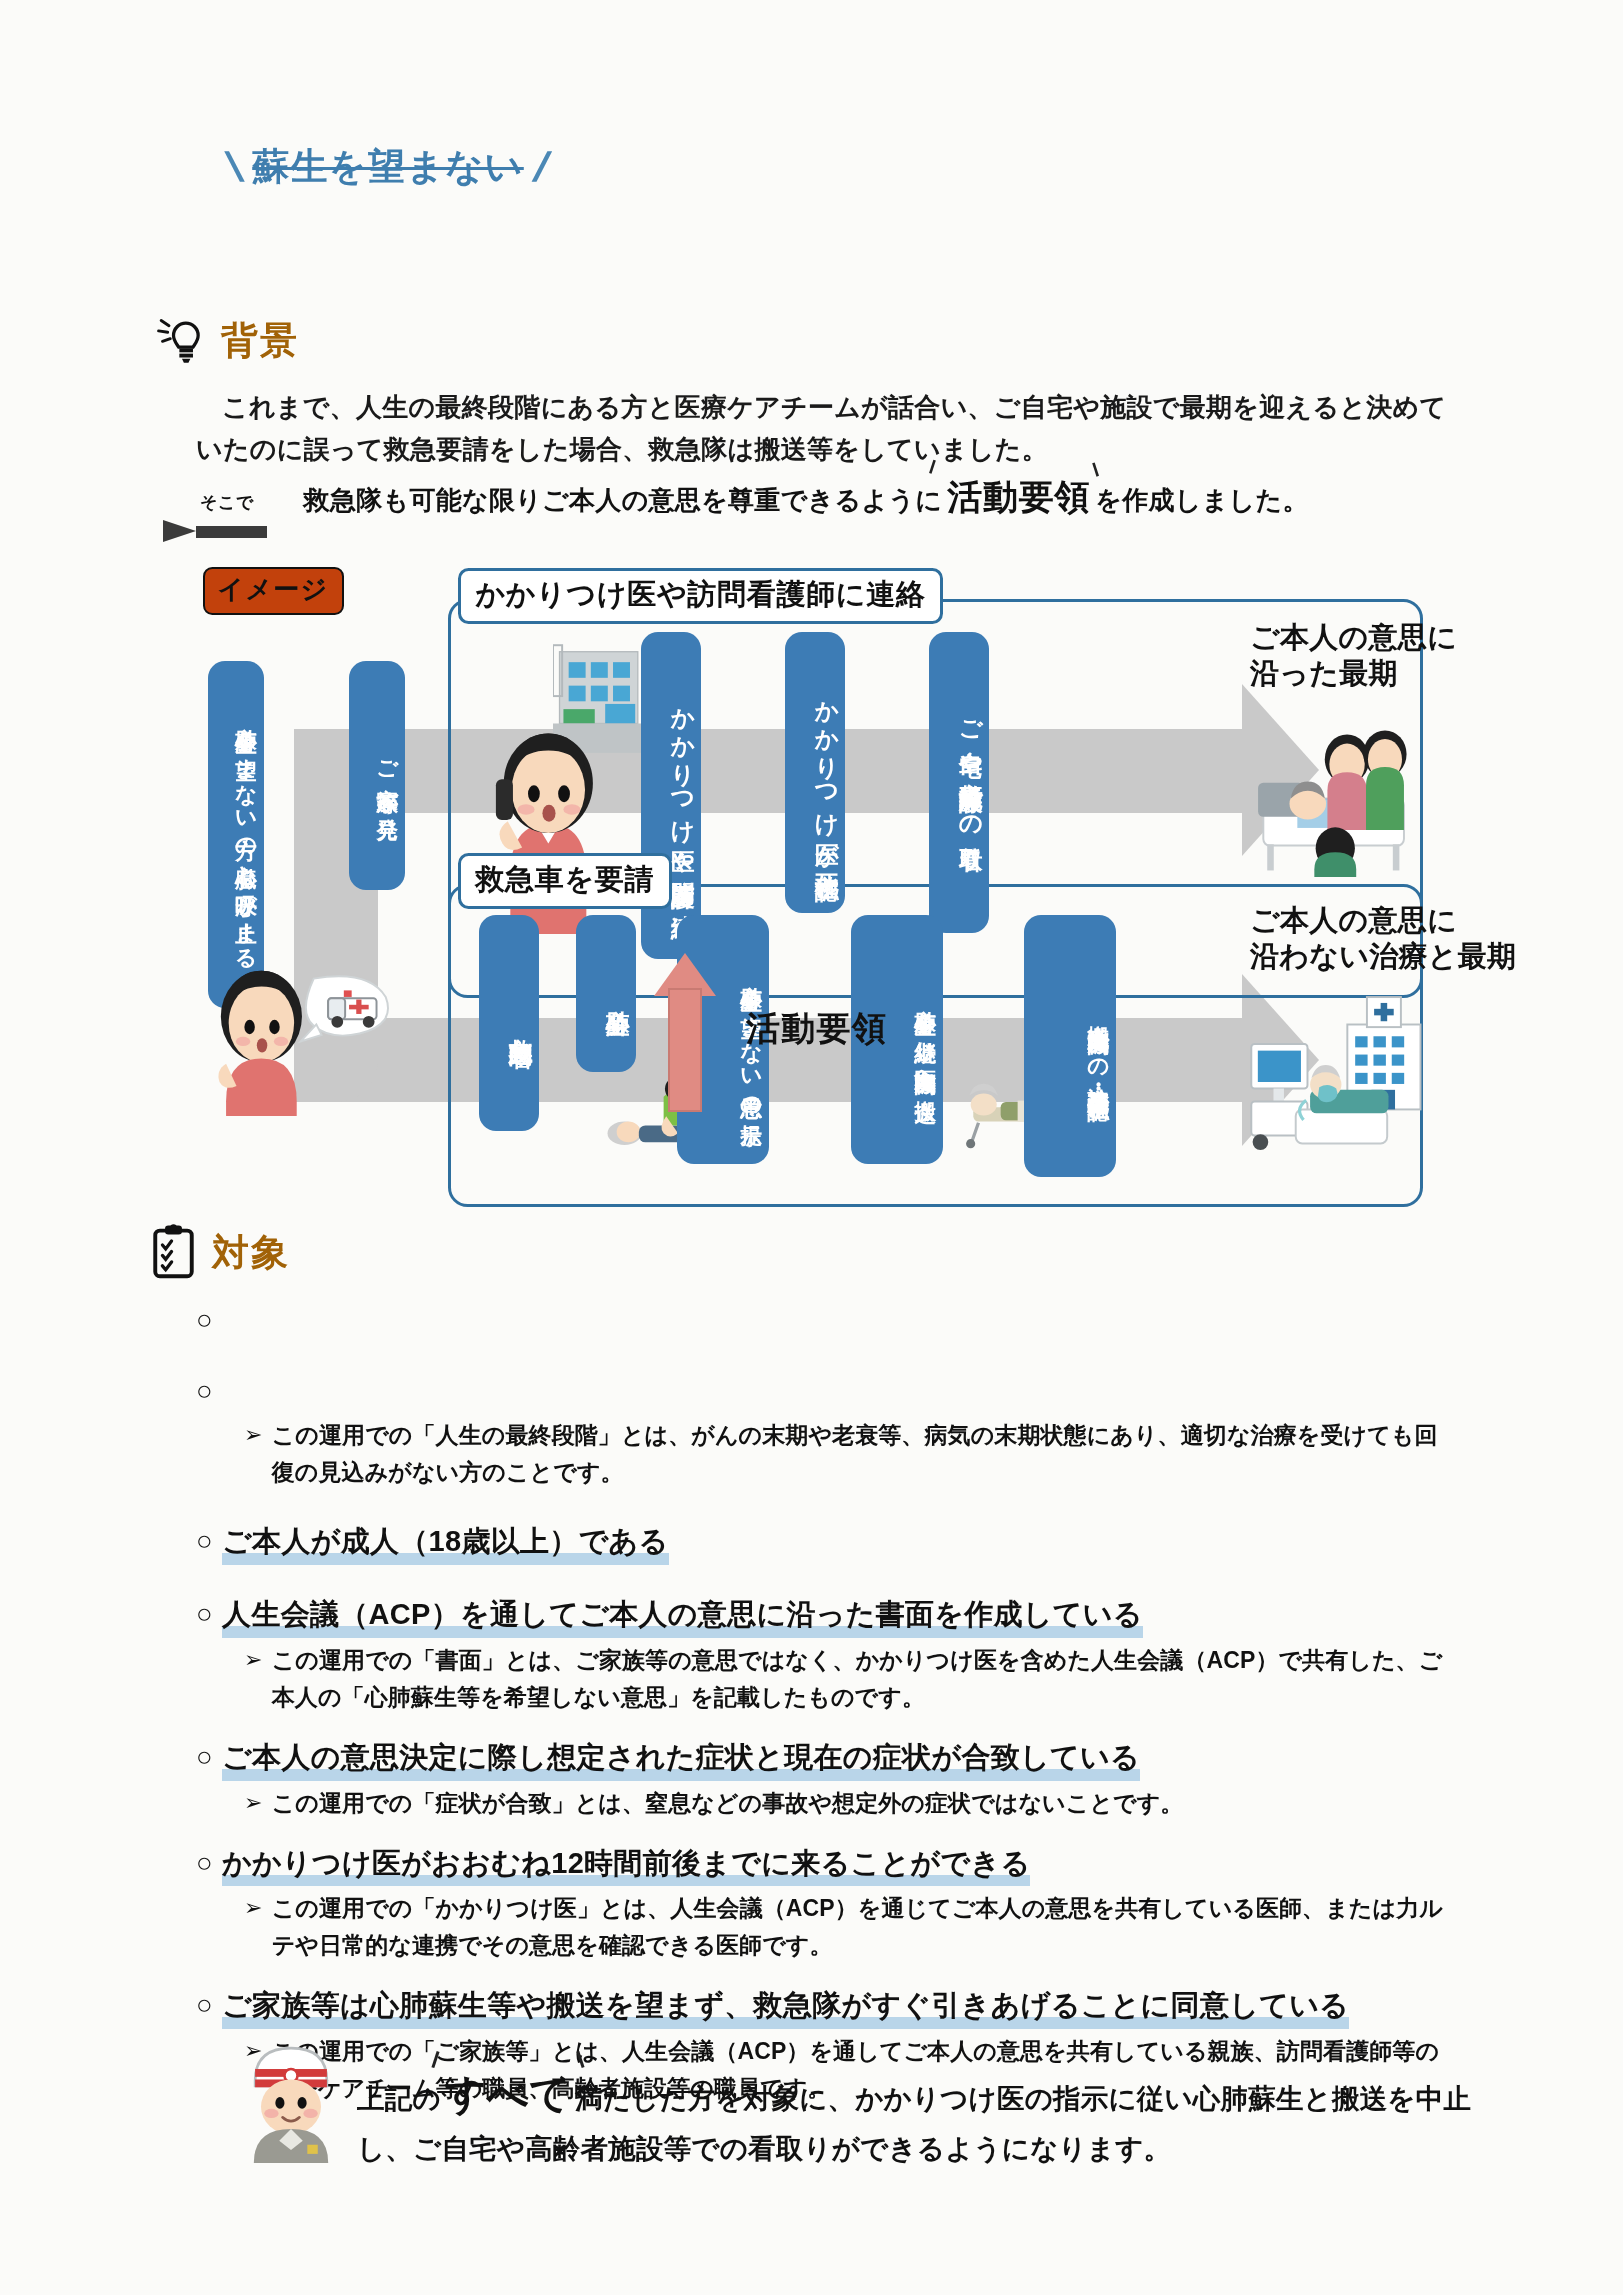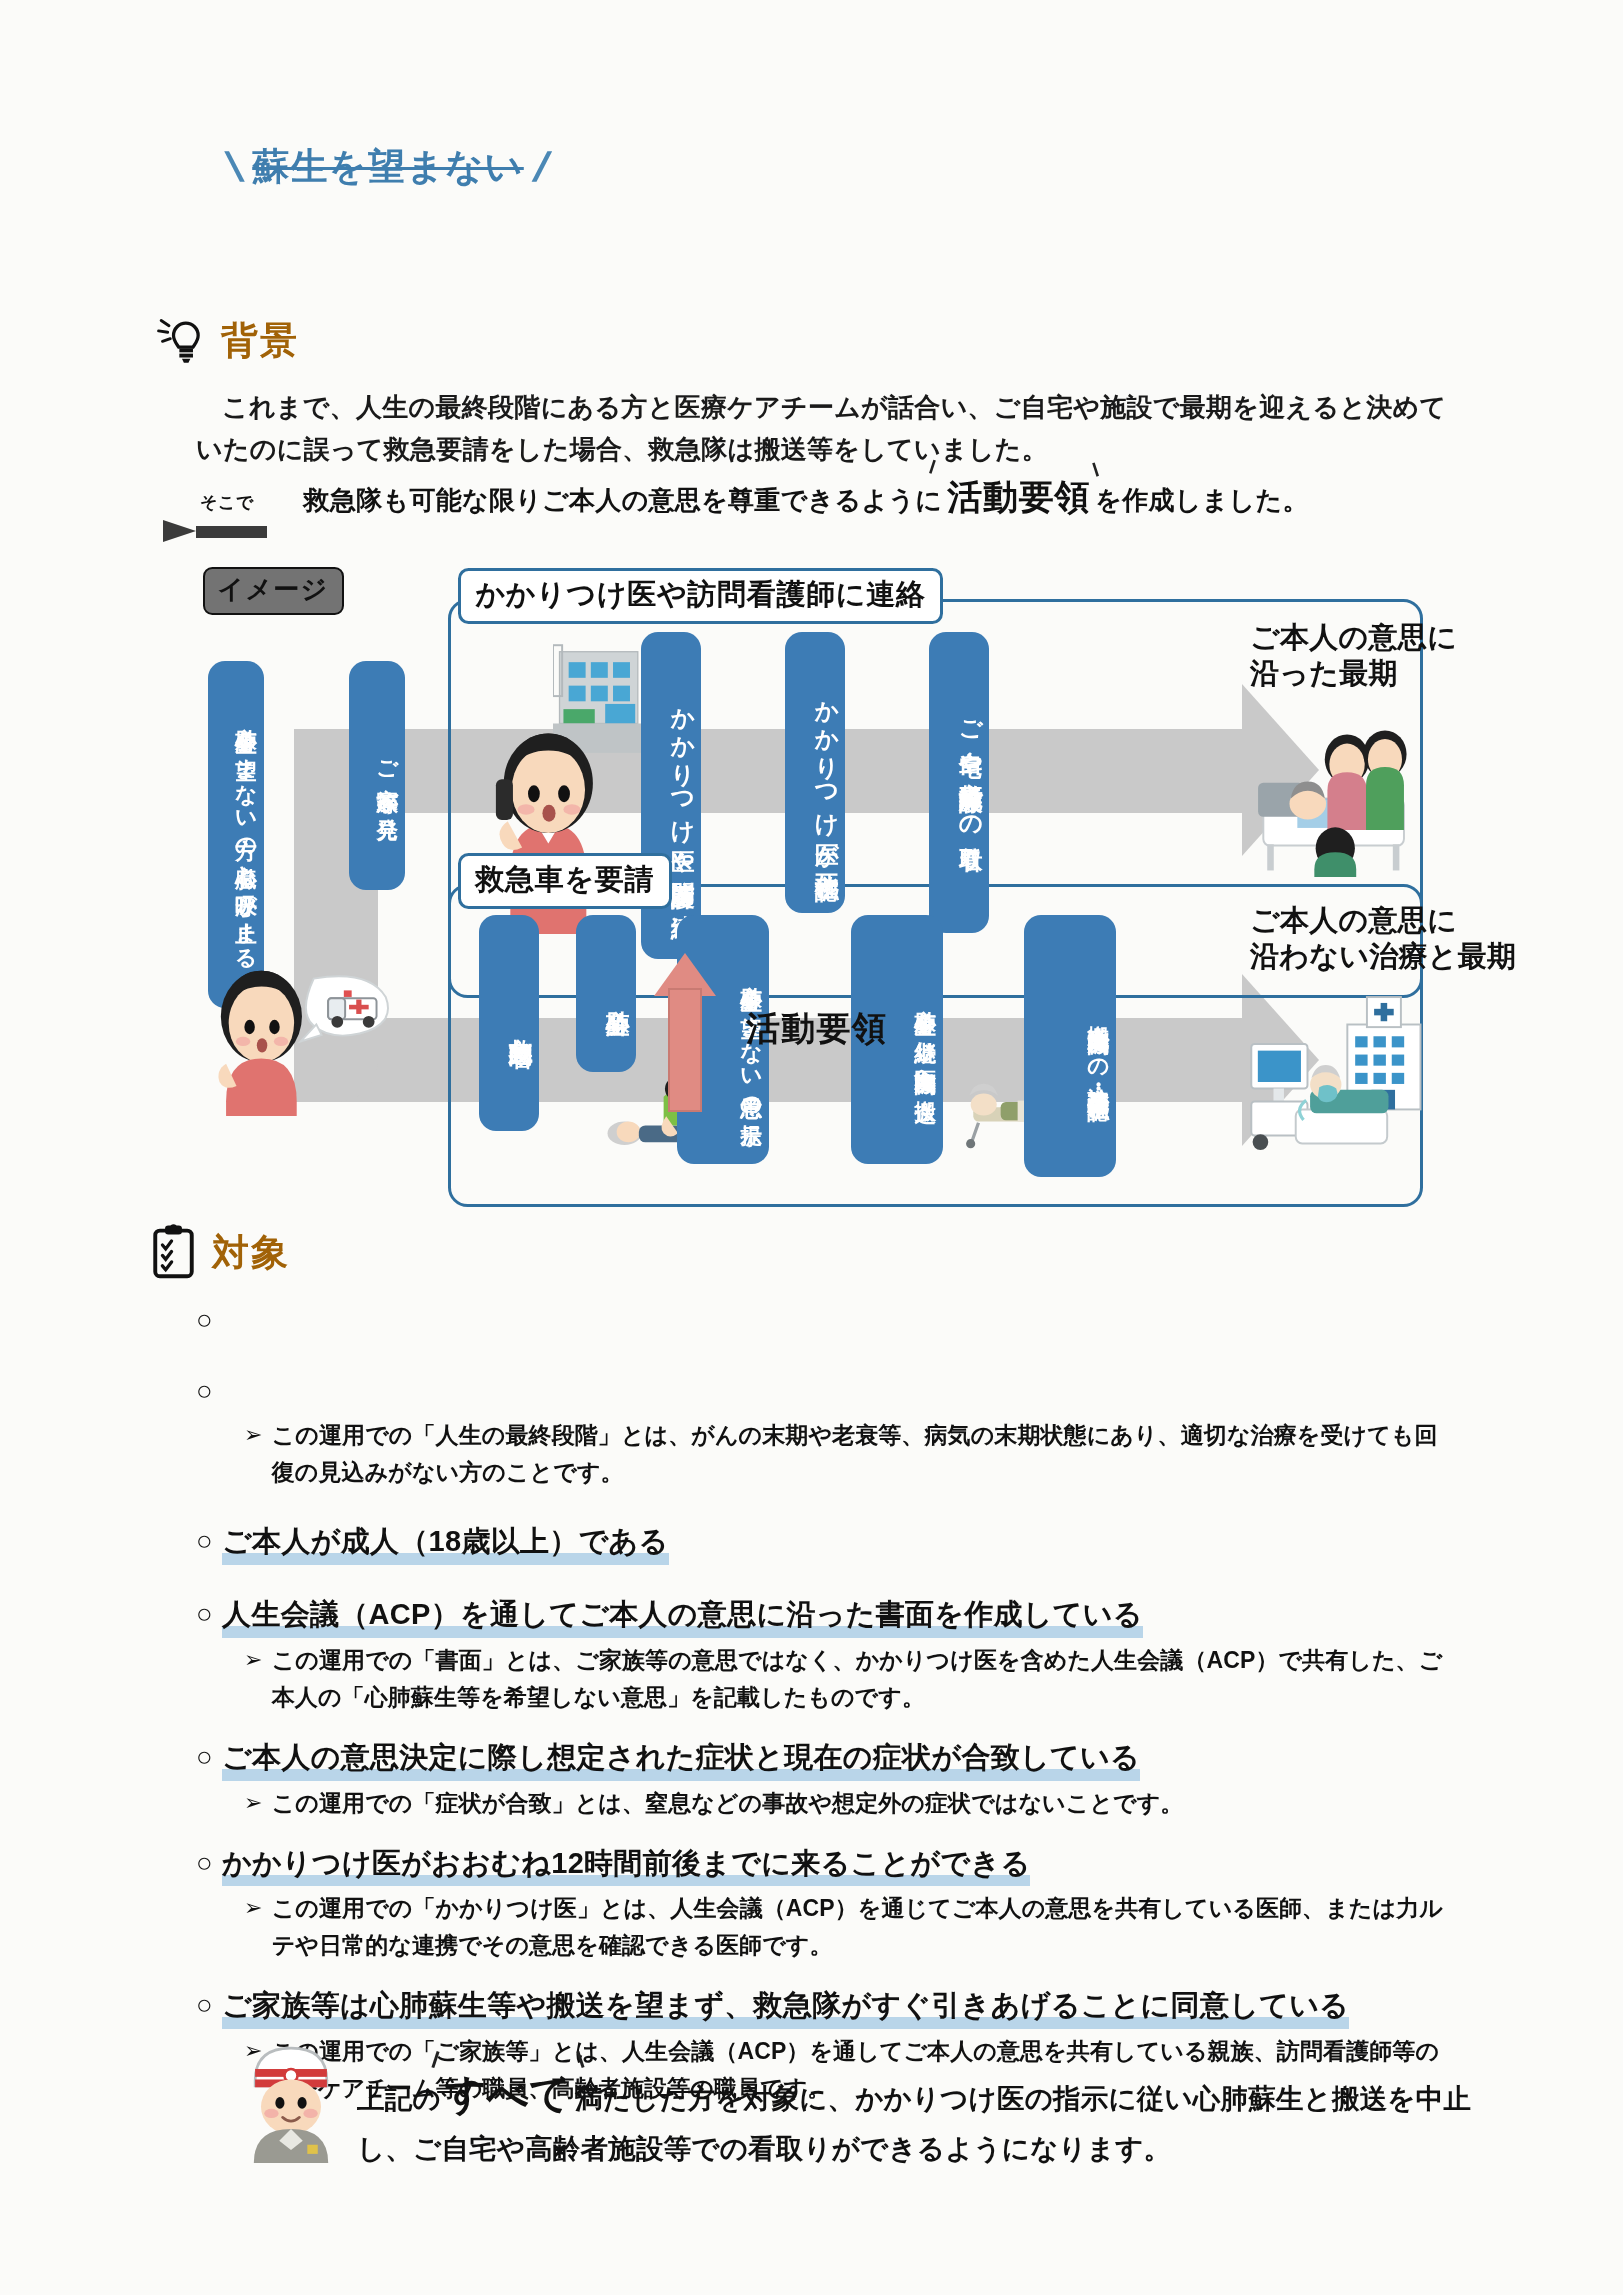--- a/index.html
+++ b/index.html
@@ -171,21 +171,21 @@
   .img-badge {
     position: absolute;
     left: 6.5px;
     top: 6.5px;
     border: 2.6px solid #111;
     border-radius: 9.2px;
     padding: 3.9px 13px 5.2px;
     font-size: 26px;
     font-weight: 700;
     letter-spacing: 1.3px;
-    background: #737373;
+    background: #c2410c;
     z-index: 6;
   }
 
   
   .ribbon {
     position: absolute;
     background: #c9c9c9;
     z-index: 0;
   }
   .ribbon-head {

